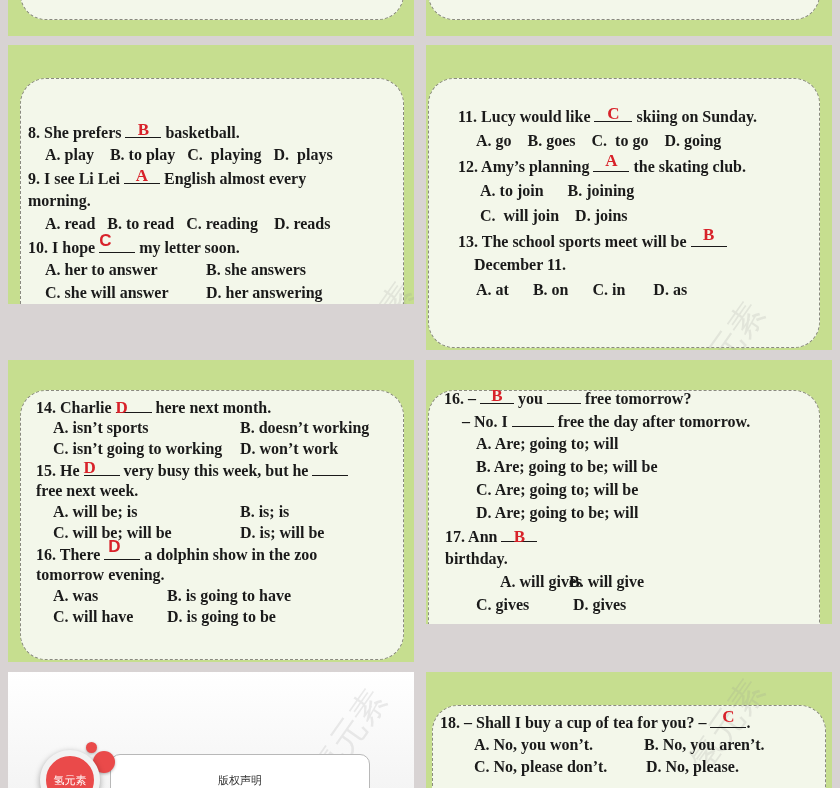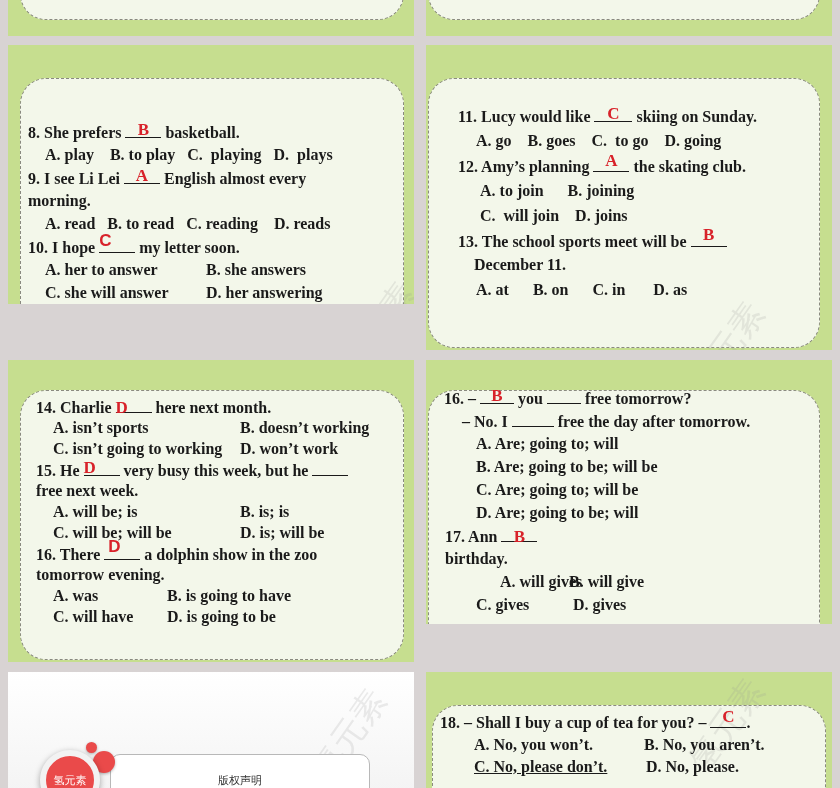--- a/index.html
+++ b/index.html
@@ -169,15 +169,15 @@
 
 <div class="panel" style="left:426px; top:672px; width:406px; height:130px;">
   <div class="card" style="left:6px; top:33px; width:394px; height:120px;"></div>
   <div class="watermark" style="left:250px; top:30px;">氢元素</div>
 
   <div class="q" style="left:14px; top:41px;">
     <span>18. – Shall I buy a cup of tea for you?   – </span><span class="blank" style="width:36px;"><span class="ans" style="bottom:2px;">C</span></span><span>.</span>
   </div>
   <div class="q" style="left:48px; top:64px;">A. No, you won’t.</div>
   <div class="q" style="left:218px; top:64px;">B. No, you aren’t.</div>
-  <div class="q" style="left:48px; top:86px;text-decoration:underline;">C. No, please don’t.</div>
+  <div class="q" style="left:48px; top:86px;">C. No, please don’t.</div>
   <div class="q" style="left:220px; top:86px;">D. No, please.</div>
 </div>
 
 </body></html>

